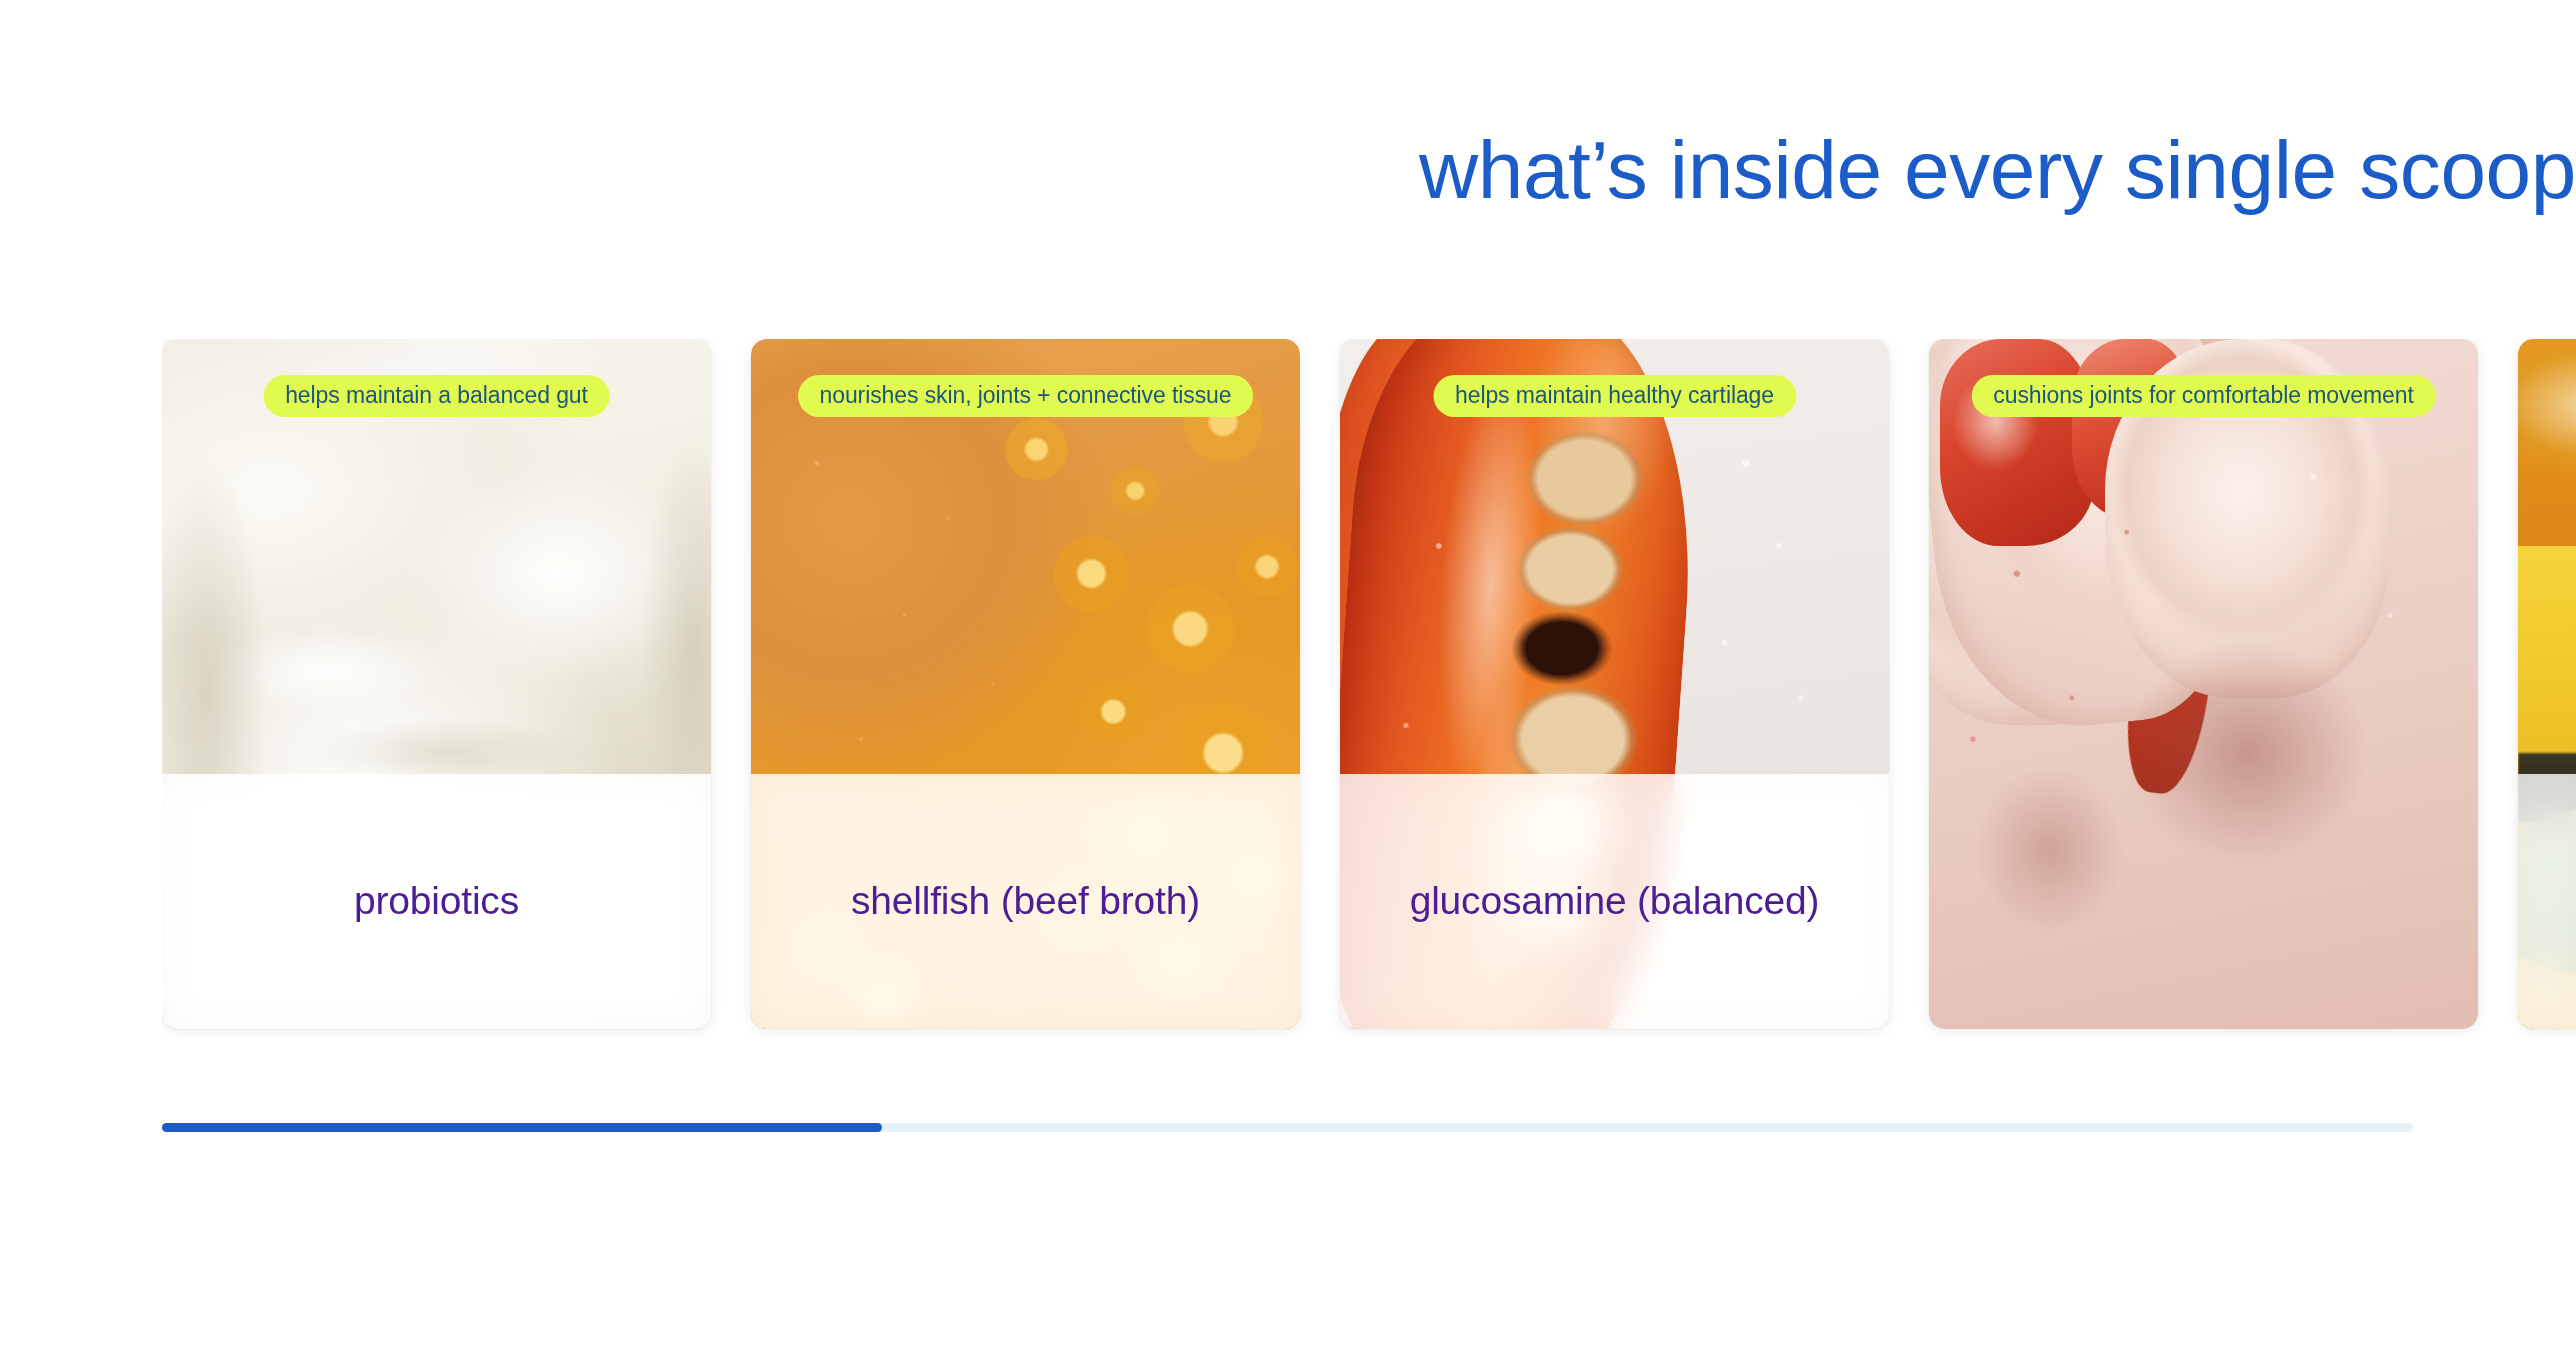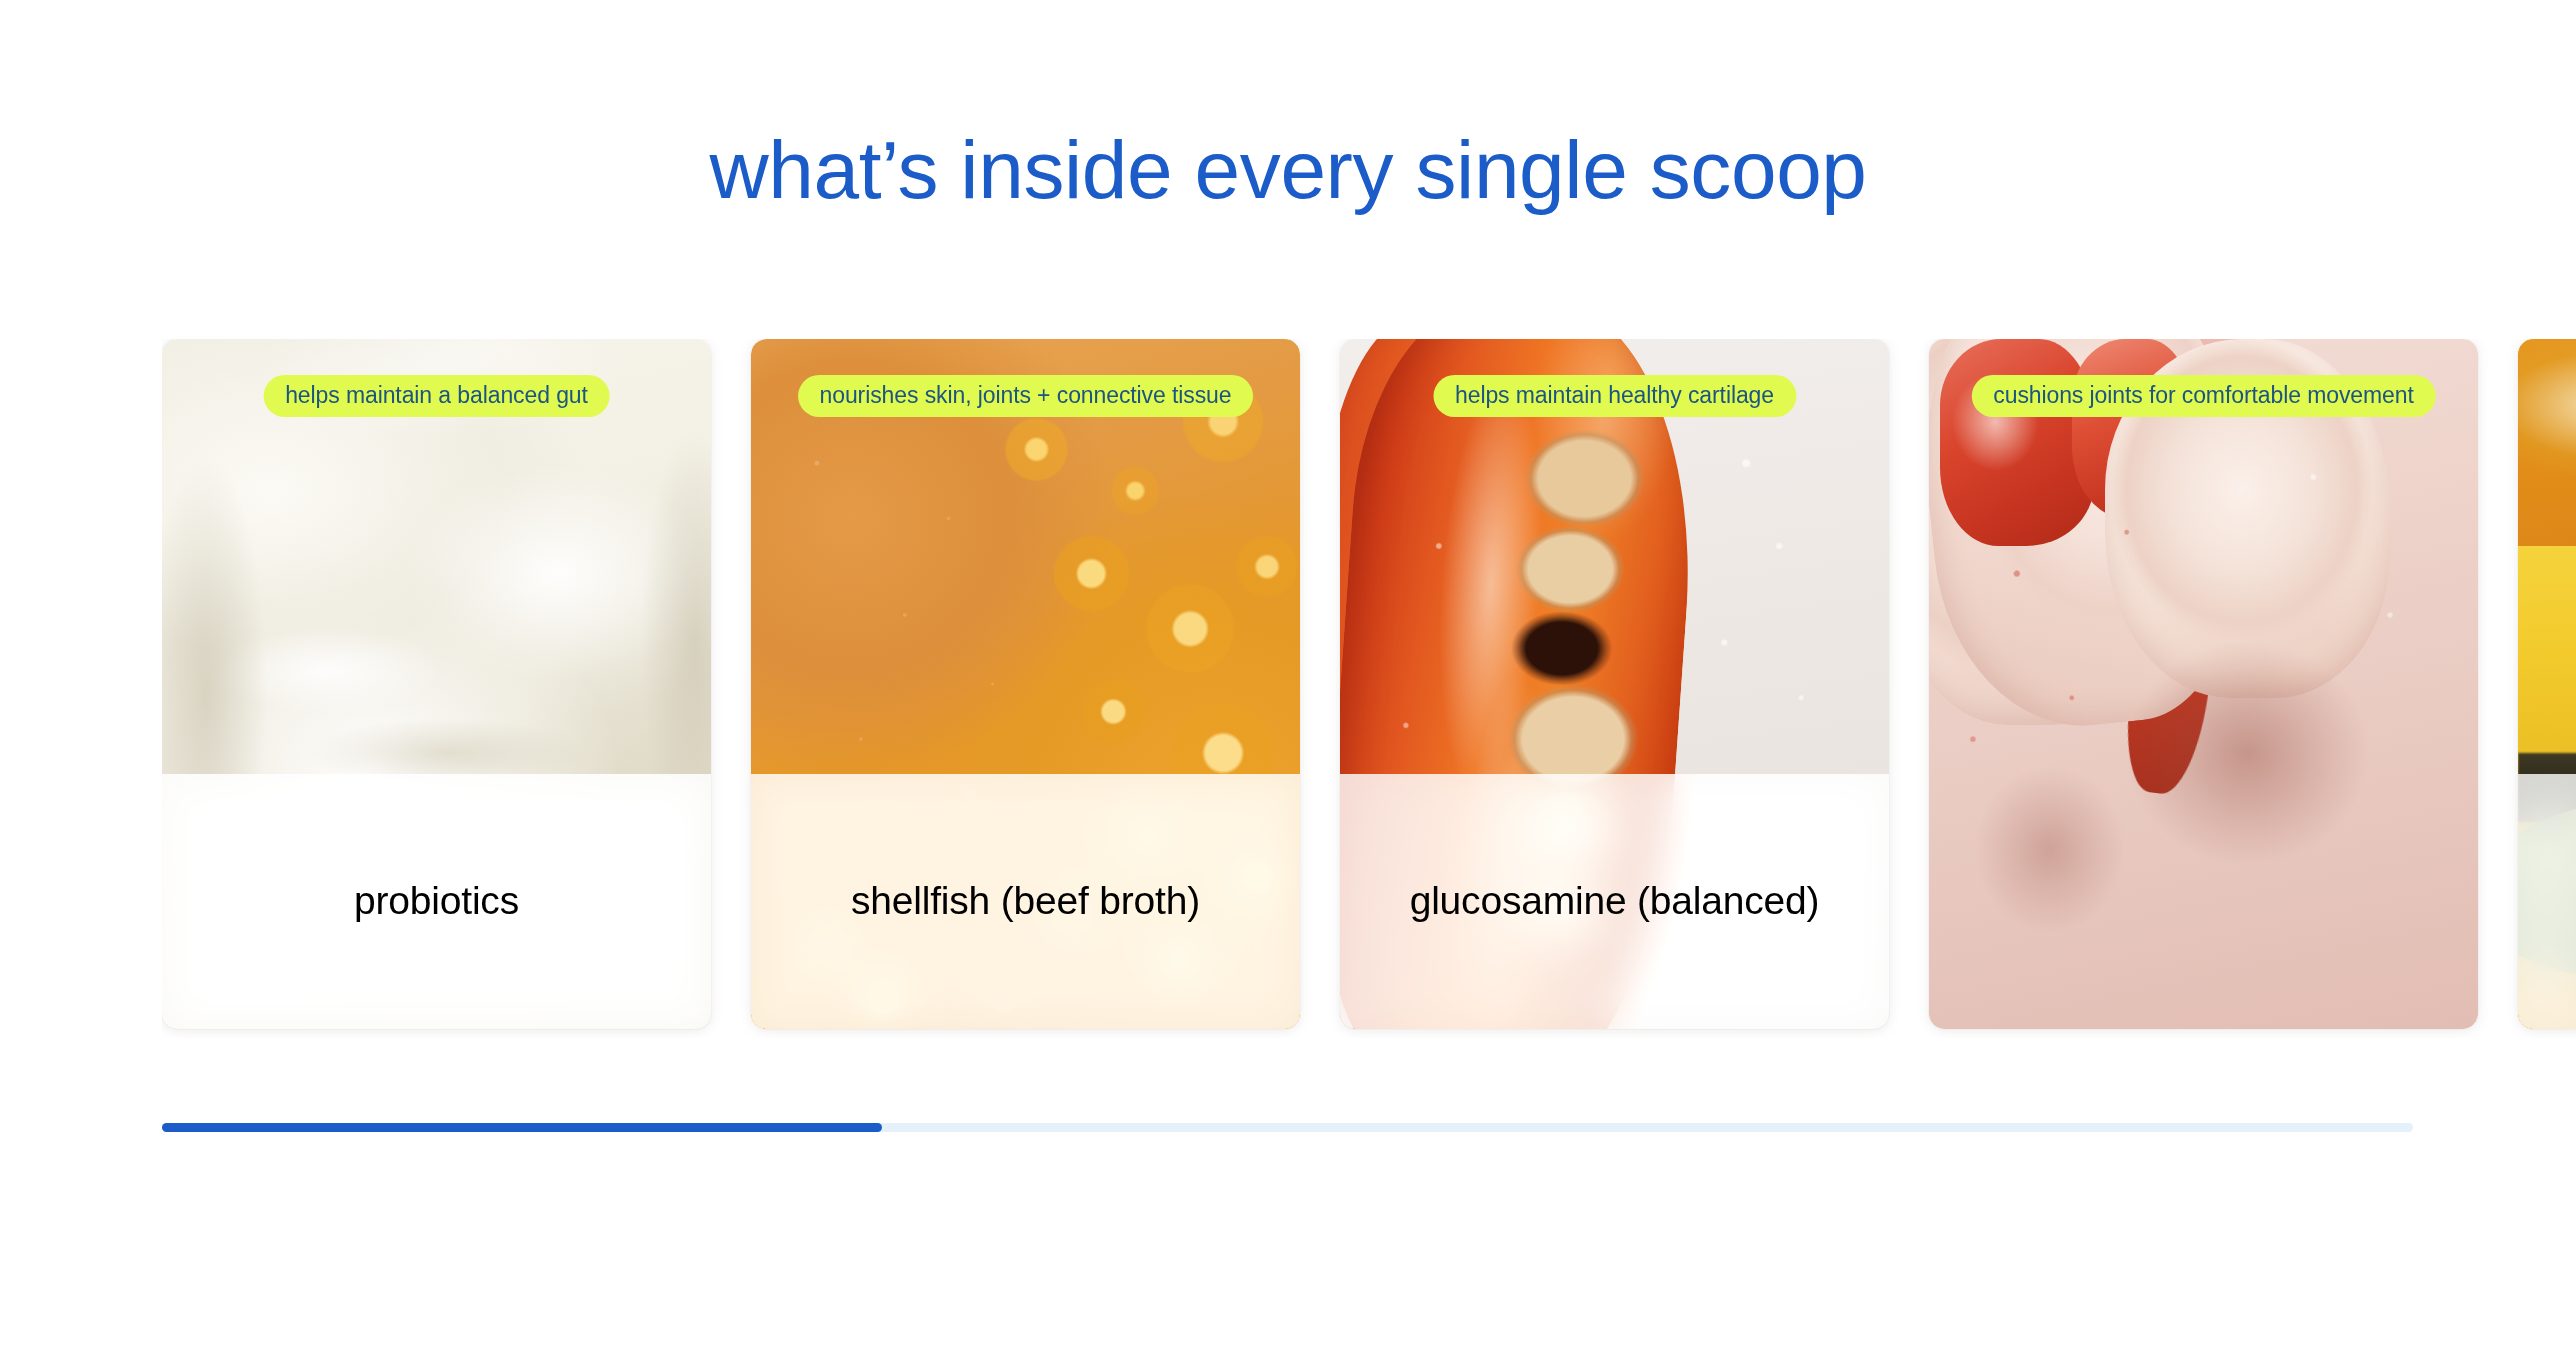--- a/index.html
+++ b/index.html
@@ -16,21 +16,21 @@
     position:relative;
     width:2576px; height:1348px;
     background:#ffffff;
   }
 
   
   .heading {
     position:absolute;
     left:0; top:126px;
     width:2576px;
-    text-align:center;
+    text-align:right;
     font-size:82px;
     line-height:1.08;
     font-weight:400;
     letter-spacing:-0.4px;
     color:#1b5cc8;
     white-space:nowrap;
   }
 
   
   .carousel {
@@ -78,21 +78,21 @@
     align-items:center;
     justify-content:center;
     border-radius:0 0 15.3px 15.3px;
     backdrop-filter:blur(22px) saturate(60%) brightness(126%);
     -webkit-backdrop-filter:blur(22px) saturate(60%) brightness(126%);
     background:rgba(255,255,255,0.80);
   }
   .plate-label {
     font-size:39px;
     font-weight:400;
-    color:#000000;
+    color:#4c1d95;
     letter-spacing:-0.2px;
     white-space:nowrap;
     text-align:center;
     padding:0 15.3px;
   }
 
   
   .badge {
     position:absolute;
     top:36px;

